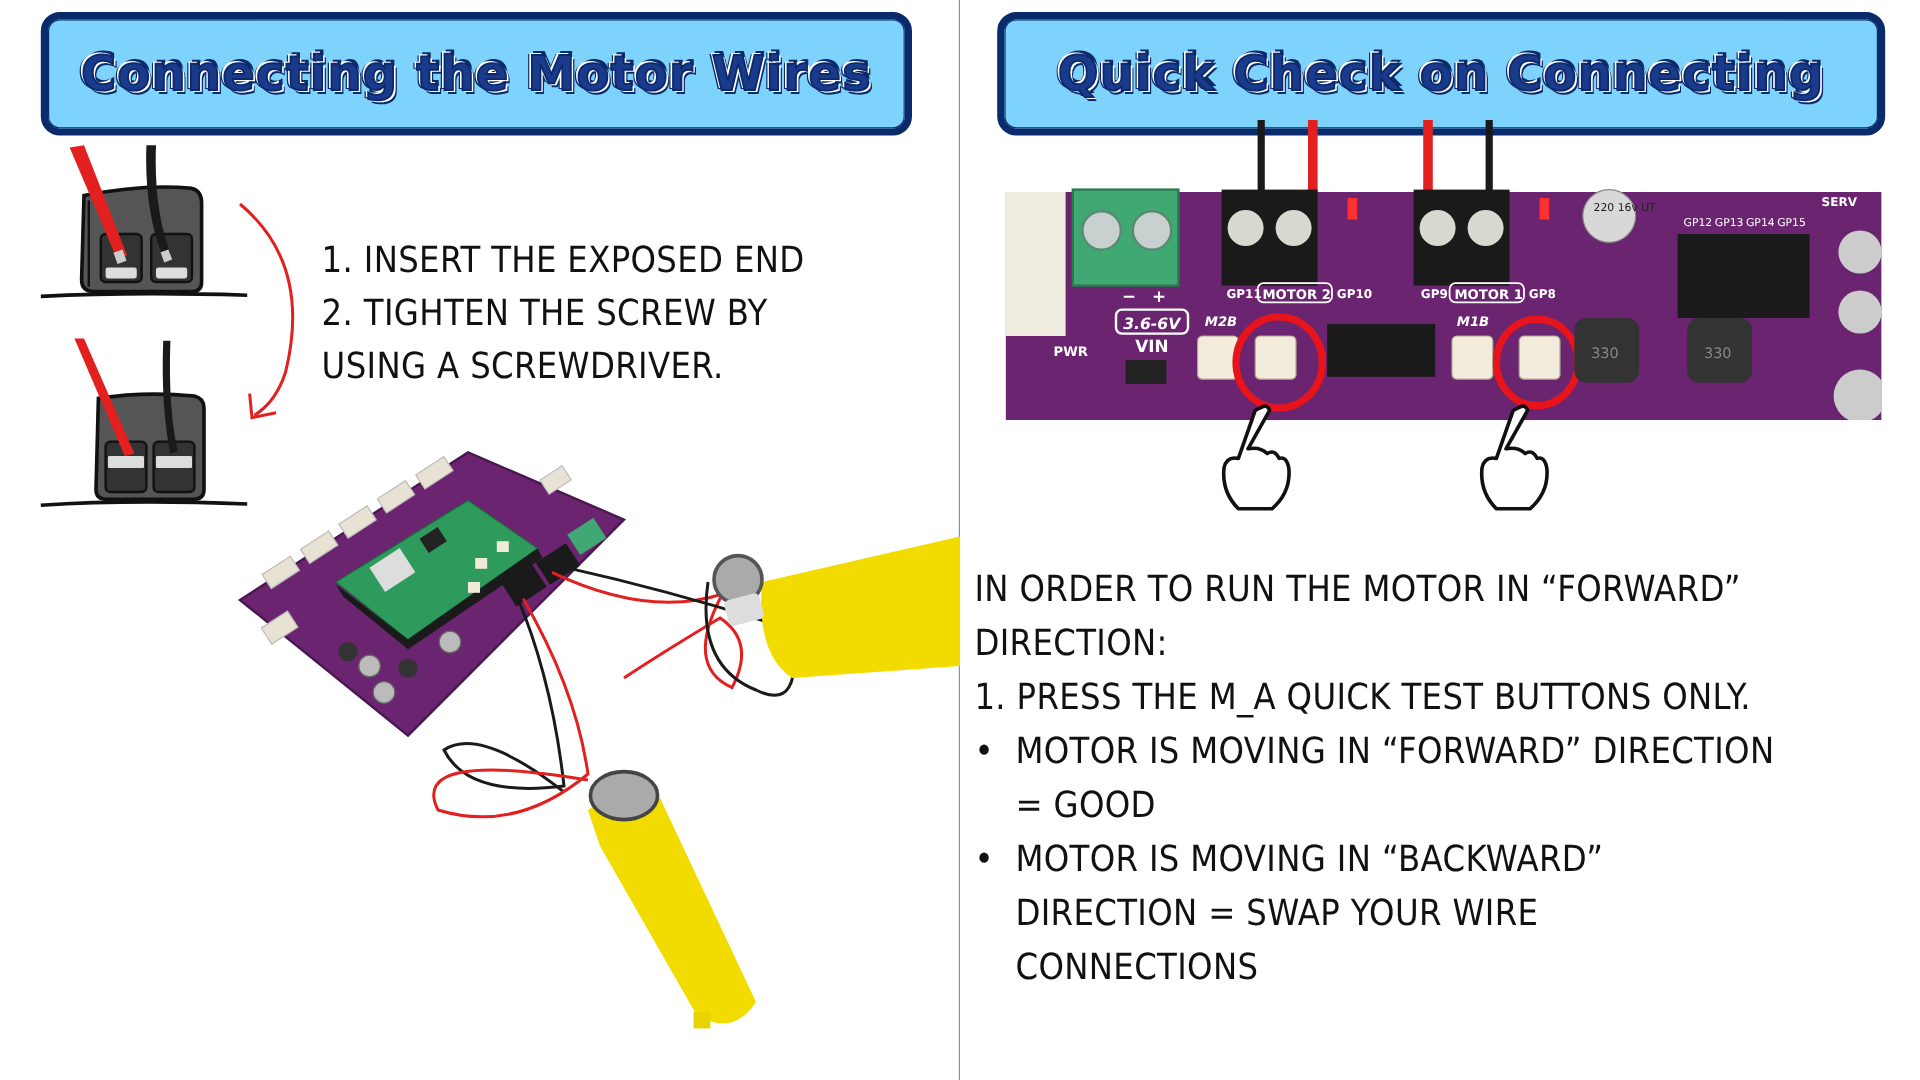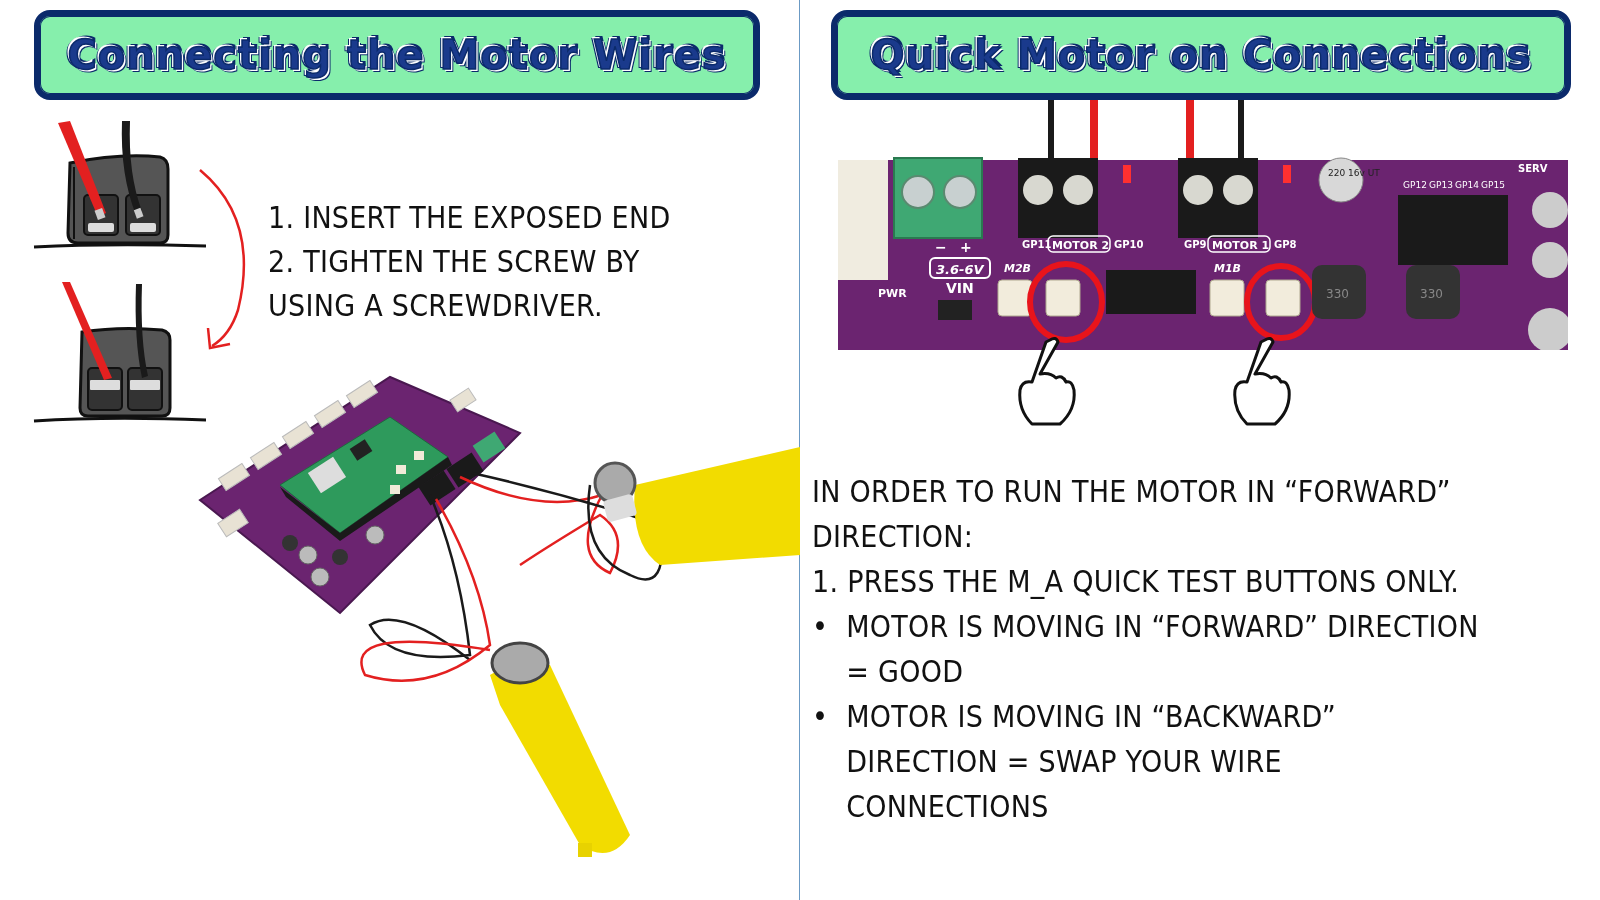--- a/index.html
+++ b/index.html
@@ -2,22 +2,22 @@
 <html><head>
   <meta charset="utf-8">
   <style>
     * { box-sizing: border-box; margin: 0; padding: 0; }
     html, body { width: 1600px; height: 900px; background: #ffffff; overflow: hidden; }
     body { position: relative; font-family: "DejaVu Sans", sans-serif; color: #111; }
 
     .divider { position: absolute; left: 799px; top: 0; width: 1px; height: 900px; background: #6b9ac4; }
 
     .title-box {
-      position: absolute; height: 90px;
-      border: 6px solid #0b2a6b; border-radius: 16px; background: #86efac;
+      position: absolute; height: 103px;
+      border: 6px solid #0b2a6b; border-radius: 16px; background: #7dd3fc;
       display: flex; align-items: center; justify-content: center;
       box-shadow: 0 0 0 1px #0b2a6b inset;
     }
     .title-box.left { left: 34px; top: 10px; width: 726px; }
     .title-box.right { left: 831px; top: 10px; width: 740px; }
     .title-text {
       font-family: "DejaVu Sans", sans-serif; font-weight: 900; font-size: 40px;
       color: #1a3a8c; letter-spacing: 1px;
       -webkit-text-stroke: 1.5px #0b2a6b;
       text-shadow: 0 0 0 #fff, 2px 2px 0 #ffffff, -2px -2px 0 #ffffff, 3px 3px 0 #0b2a6b, -3px -1px 0 #0b2a6b, 1px -3px 0 #0b2a6b;
@@ -131,21 +131,21 @@
   <path d="M445 120 L610 82 L610 190 L470 200 Q440 180 445 120 Z" fill="#f2dc00"></path>
   <circle cx="425" cy="118" r="20" fill="#aaa" stroke="#555" stroke-width="3"></circle>
   <rect x="415" y="132" width="30" height="22" rx="4" fill="#ddd" transform="rotate(-15 430 143)"></rect>
 
   <path d="M300 310 Q330 290 360 300 L440 470 Q420 500 390 480 L310 340 Z" fill="#f2dc00"></path>
   <ellipse cx="330" cy="298" rx="28" ry="20" fill="#aaa" stroke="#444" stroke-width="3"></ellipse>
   <rect x="388" y="478" width="14" height="14" fill="#e8d200"></rect>
 </svg>
 
 <div class="title-box right">
-  <span class="title-text">Quick Motor on Connections</span>
+  <span class="title-text">Quick Check on Connecting</span>
 </div>
 
 <svg class="illus pcb-closeup" viewBox="0 0 730 250">
 
   <rect x="210" y="0" width="6" height="70" fill="#1a1a1a"></rect>
   <rect x="252" y="0" width="8" height="70" fill="#e32020"></rect>
   <rect x="348" y="0" width="8" height="70" fill="#e32020"></rect>
   <rect x="400" y="0" width="6" height="70" fill="#1a1a1a"></rect>
 
   <rect x="0" y="60" width="730" height="190" fill="#6b2470"></rect>

